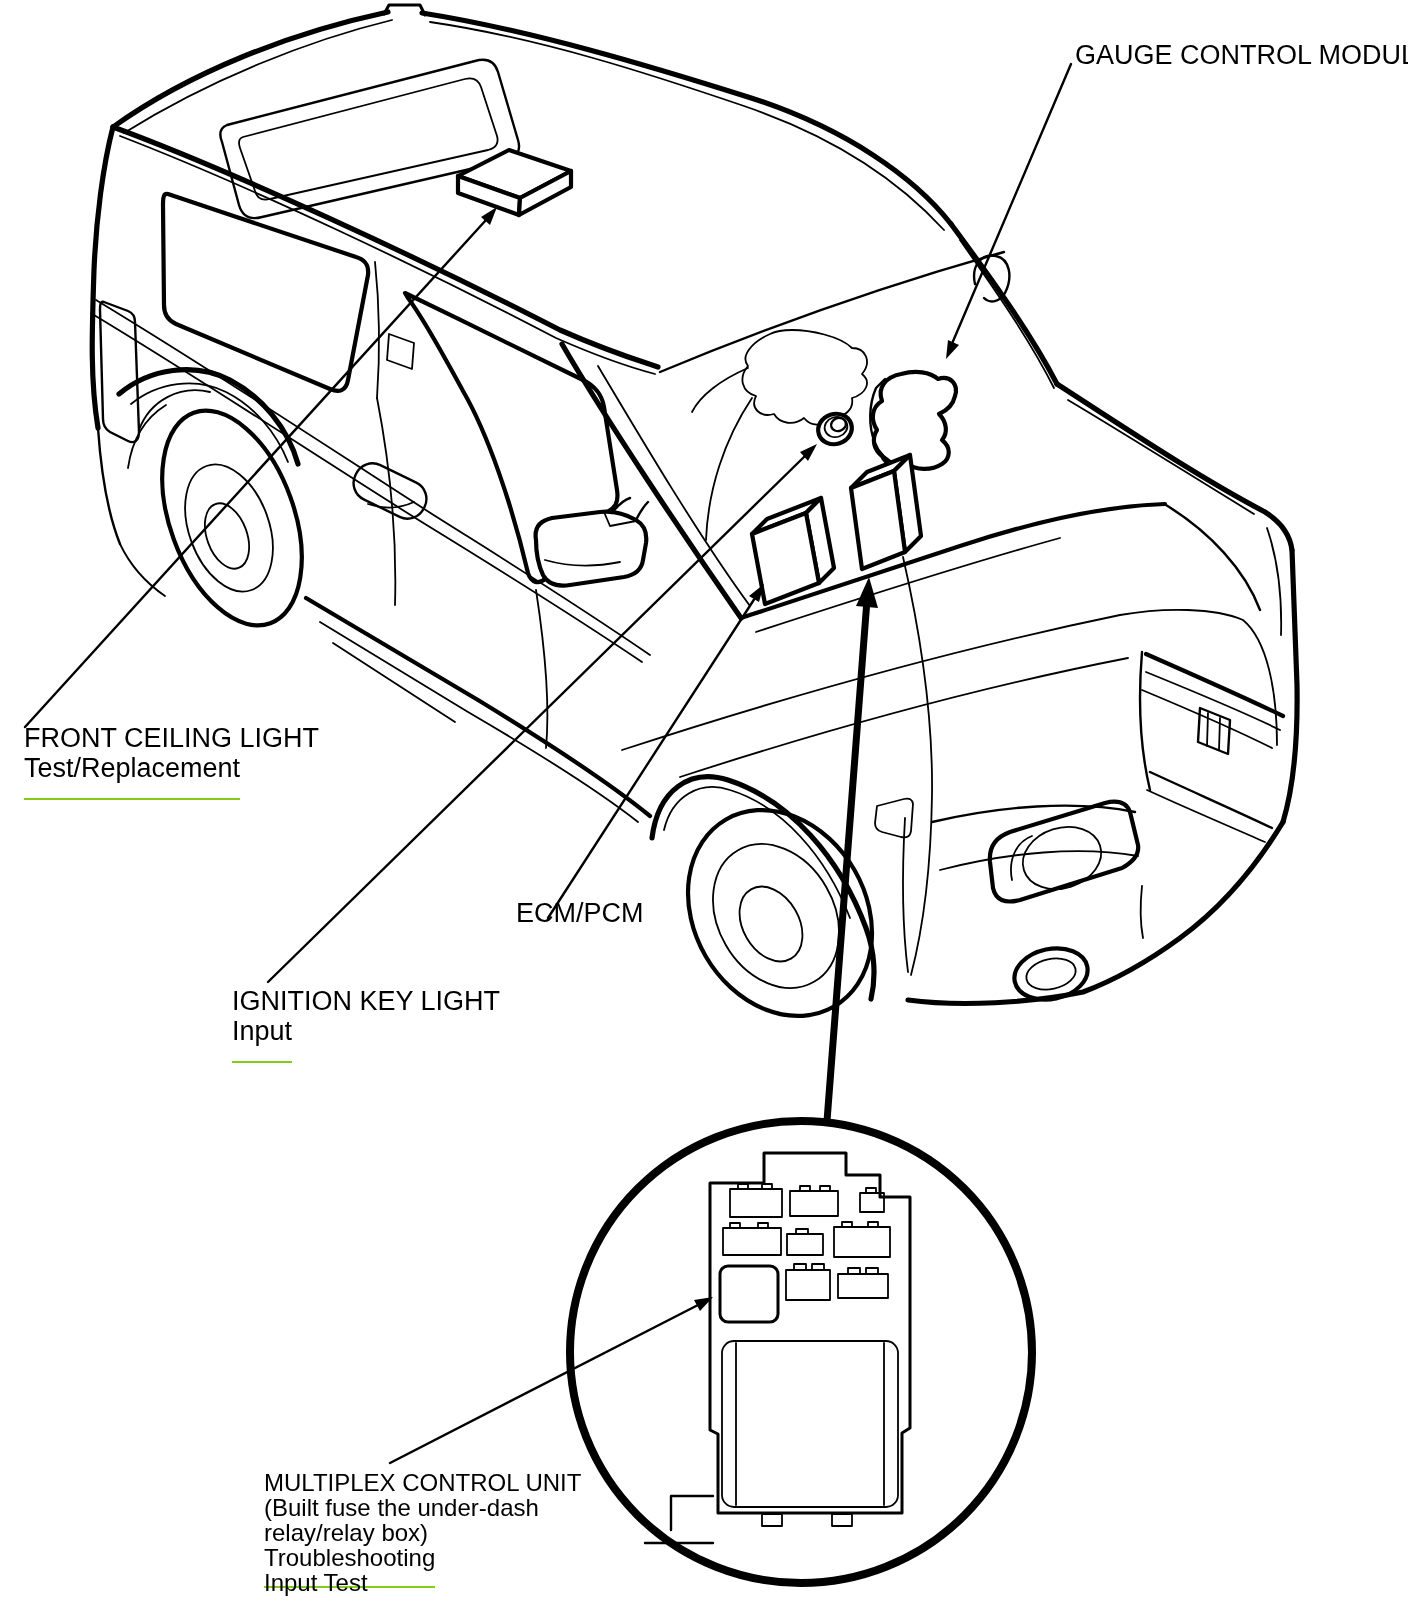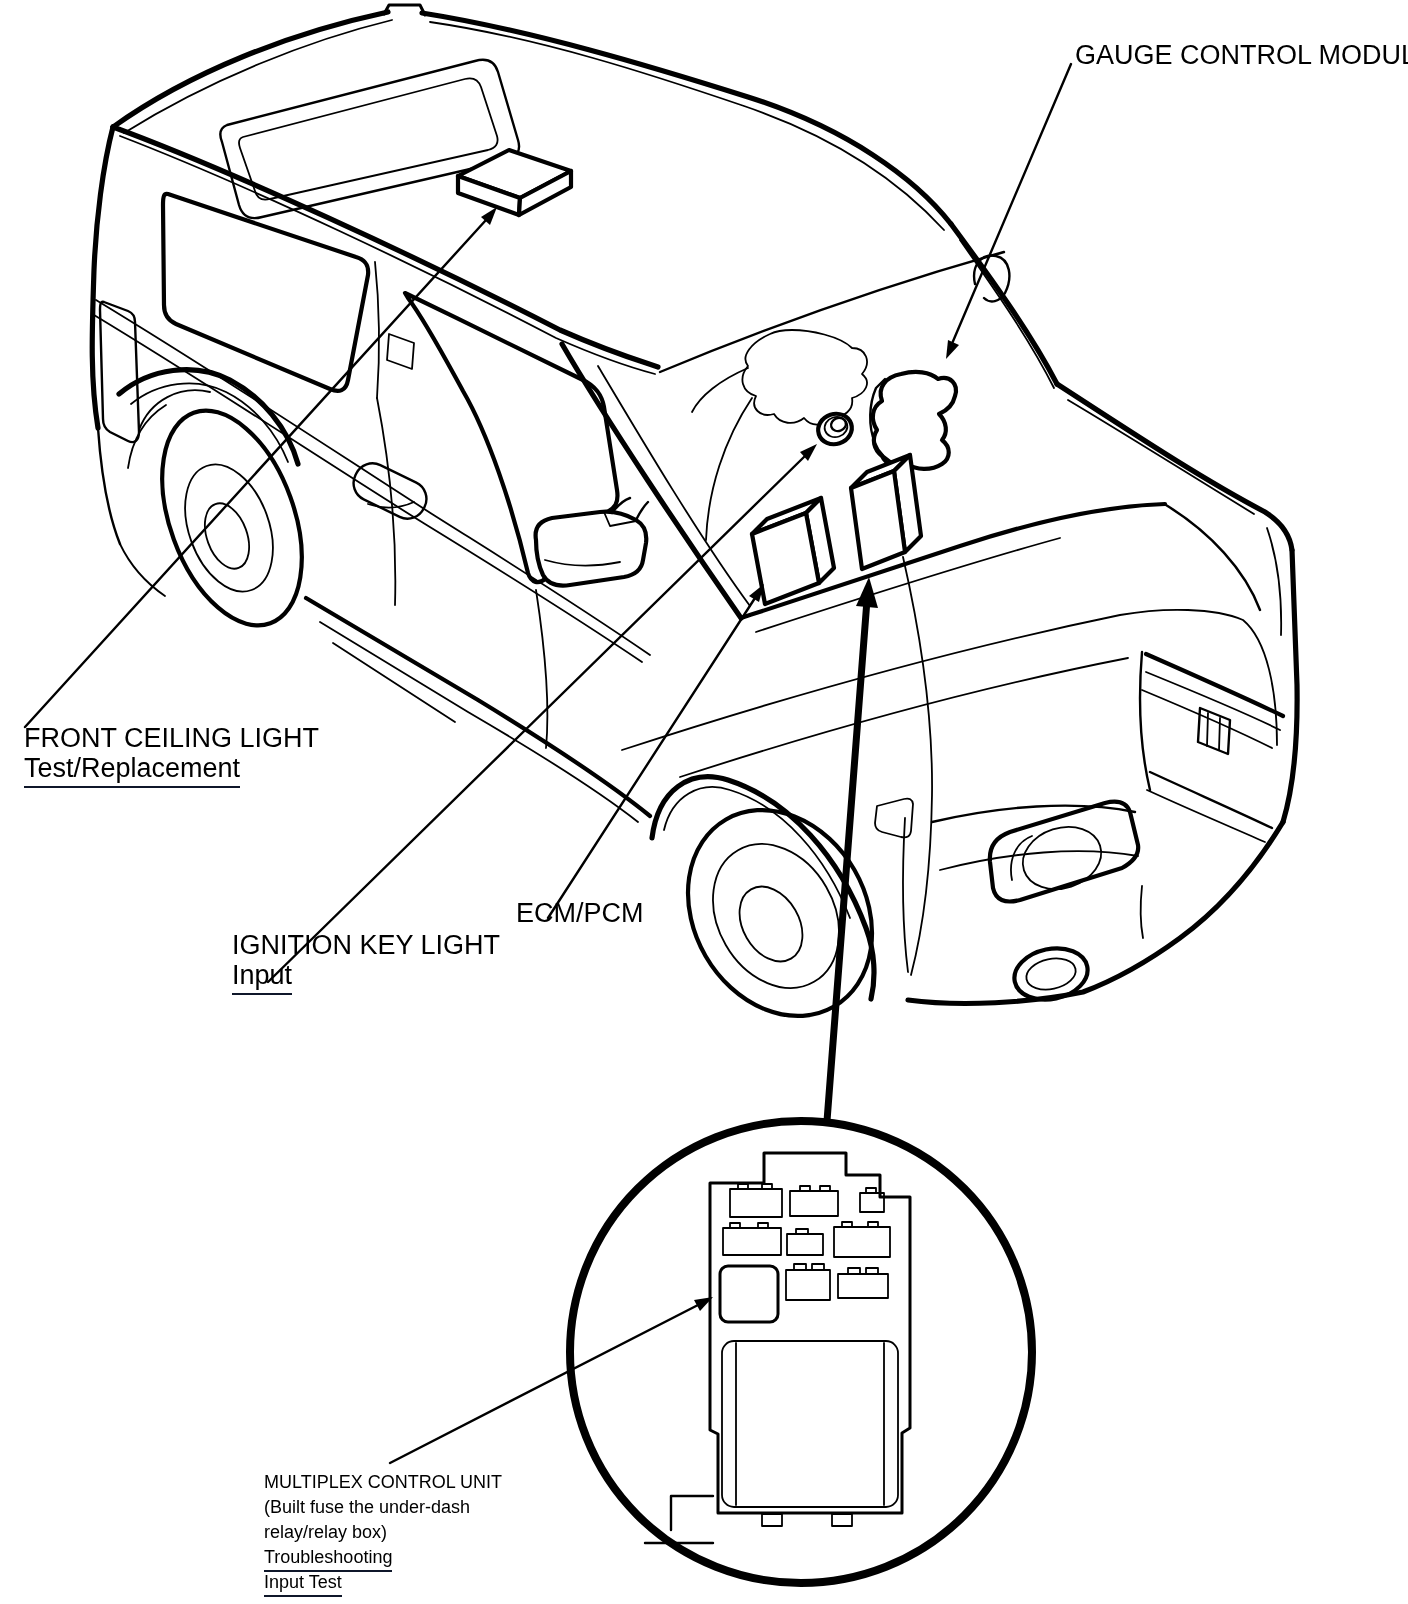--- a/index.html
+++ b/index.html
@@ -11,23 +11,23 @@
   .t2{stroke:#000;fill:none;stroke-width:2.4;stroke-linecap:round;stroke-linejoin:round;}
   .t3{stroke:#000;fill:none;stroke-width:3;stroke-linecap:round;stroke-linejoin:round;}
   .t4{stroke:#000;fill:none;stroke-width:4.2;stroke-linecap:round;stroke-linejoin:round;}
   .t5{stroke:#000;fill:none;stroke-width:5.2;stroke-linecap:round;stroke-linejoin:round;}
   .t7{stroke:#000;fill:none;stroke-width:7;stroke-linecap:round;stroke-linejoin:round;}
   .t8{stroke:#000;fill:none;stroke-width:8;stroke-linecap:round;stroke-linejoin:round;}
   .wf{fill:#ffffff;}
   .blk{fill:#000;stroke:none;}
   .lbl{position:absolute;font-size:27px;line-height:27px;letter-spacing:0;white-space:nowrap;}
   .lbl div{height:30px;}
-  #lbl-mpx{font-size:18px;line-height:25px;}
+  #lbl-mpx{font-size:24px;line-height:25px;}
   #lbl-mpx div{height:25px;}
-  .link{border-bottom:2px solid #0f172a;padding-bottom:3px;}
+  .link{border-bottom:2px solid #84cc16;padding-bottom:15px;}
 </style>
 </head>
 <body>
 
 <div id="stage">
 
 <svg id="art" width="1408" height="1604" viewBox="0 0 1408 1604">
 
   <g>
 
@@ -238,21 +238,21 @@
 
   <div class="lbl" id="lbl-ceiling" style="left:24px;top:725px">
     <div>FRONT CEILING LIGHT</div>
     <div><span class="link">Test/Replacement</span></div>
   </div>
 
   <div class="lbl" id="lbl-ecm" style="left:516px;top:900px">
     <span>ECM/PCM</span>
   </div>
 
-  <div class="lbl" id="lbl-ignition" style="left:232px;top:932px">
+  <div class="lbl" id="lbl-ignition" style="left:232px;top:988px">
     <div>IGNITION KEY LIGHT</div>
     <div><span class="link">Input</span></div>
   </div>
 
   <div class="lbl" id="lbl-mpx" style="left:264px;top:1470px">
     <div>MULTIPLEX CONTROL UNIT</div>
     <div>(Built fuse the under-dash</div>
     <div>relay/relay box)</div>
     <div><span class="link">Troubleshooting</span></div>
     <div><span class="link">Input Test</span></div>

